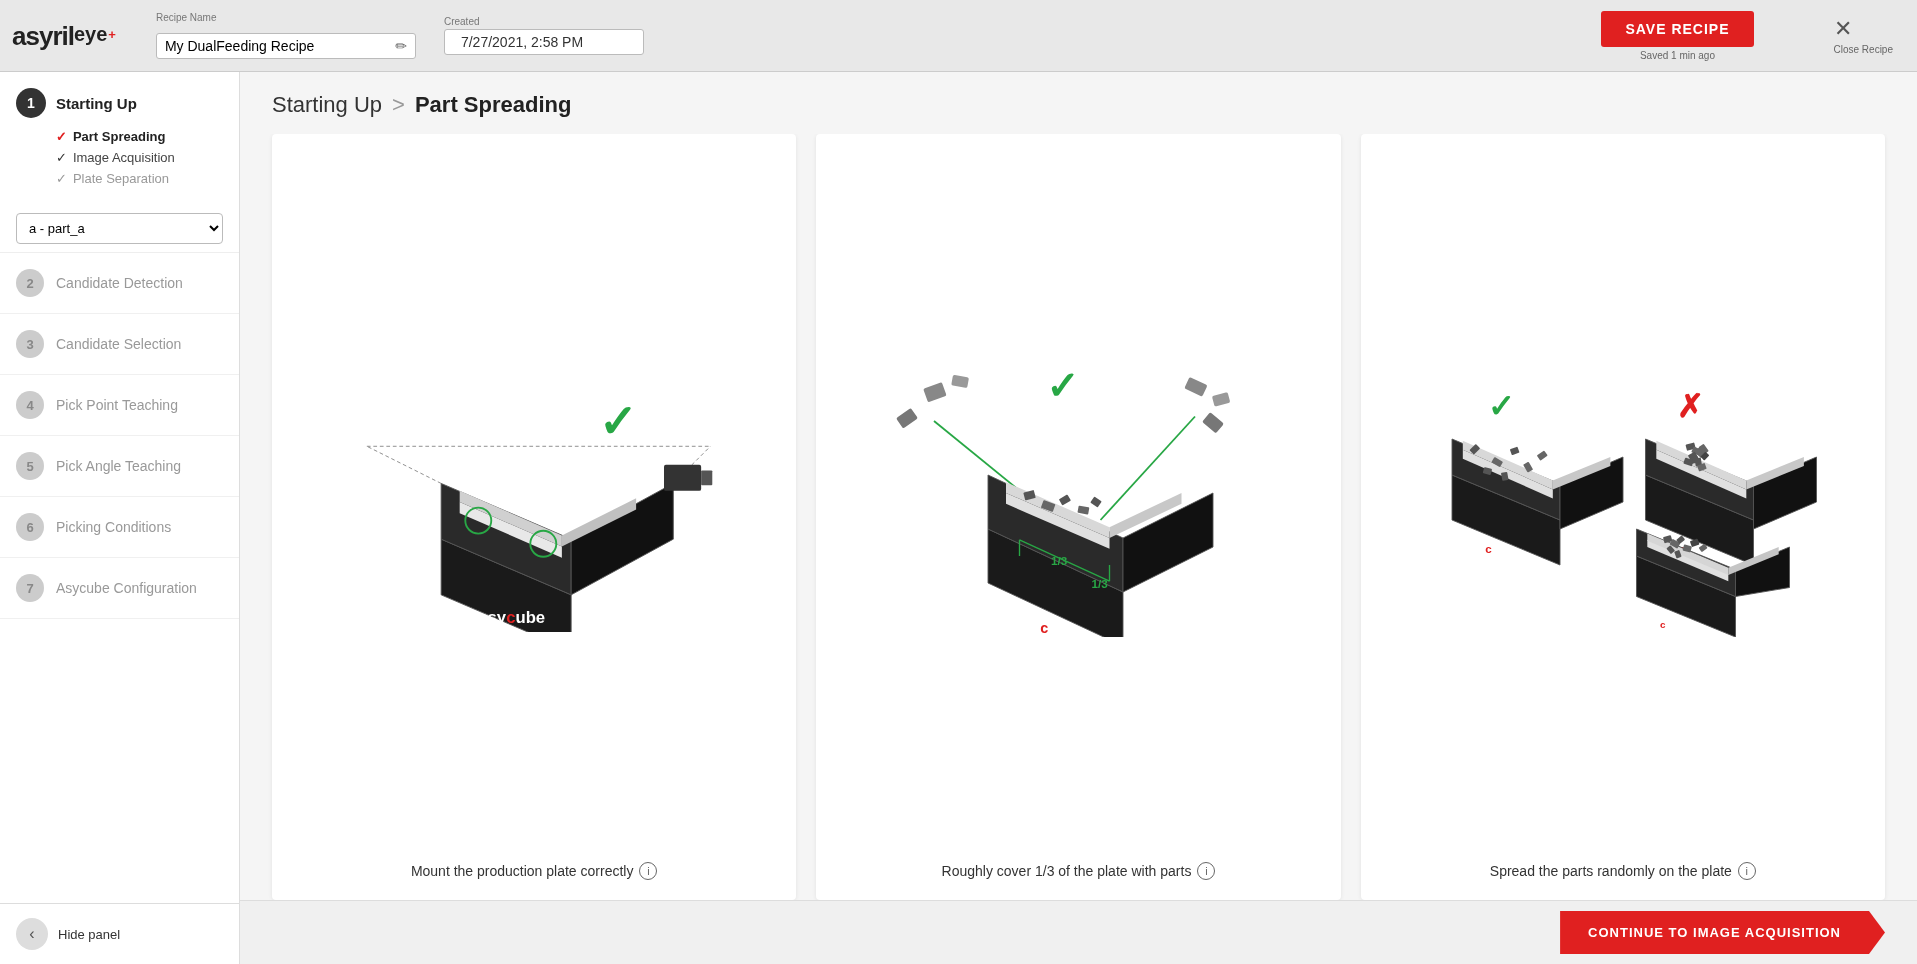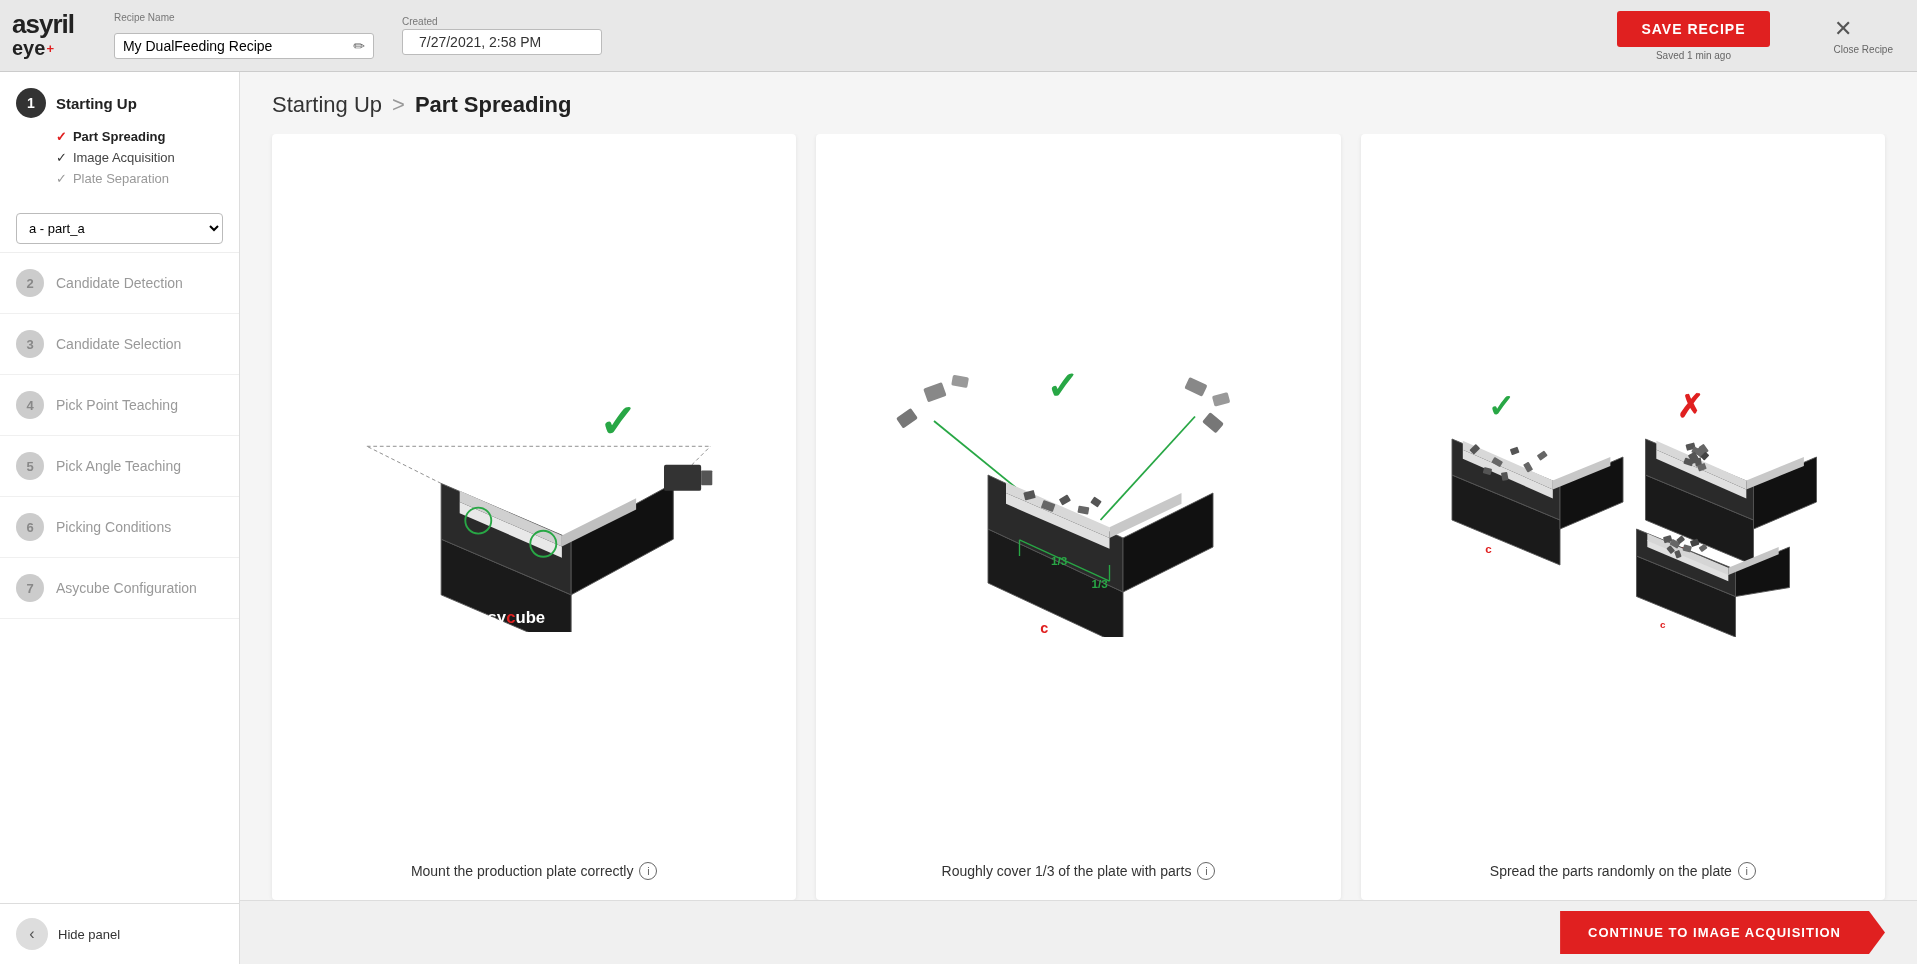--- a/index.html
+++ b/index.html
@@ -81,21 +81,21 @@
       letter-spacing: 1px;
       cursor: pointer;
       border-radius: 3px;
       margin-right: 0;
       text-transform: uppercase;
     }
     .save-recipe-wrap {
       display: flex;
       flex-direction: column;
       align-items: center;
-      margin-right: 4px;
+      margin-right: 20px;
     }
     .saved-text {
       font-size: 10px;
       color: #666;
       margin-top: 3px;
     }
     .close-btn {
       display: flex;
       flex-direction: column;
       align-items: center;
@@ -350,21 +350,21 @@
       text-transform: uppercase;
       clip-path: polygon(0 0, calc(100% - 16px) 0, 100% 50%, calc(100% - 16px) 100%, 0 100%);
       padding-right: 44px;
     }
   </style>
 </head>
 <body>
 
 <div class="header">
   <div class="logo-area">
-    <div style="display:flex; flex-direction:column; align-items:flex-start;">
+    <div style="display:flex; align-items:flex-start;">
       <span style="font-size:26px; font-weight:900; color:#222; letter-spacing:-1px; line-height:1;">asyril</span>
       <div style="display:flex; align-items:center;">
         <span style="font-size:20px; font-weight:bold; color:#222;">eye</span>
         <span style="font-size:13px; color:#e02020; font-weight:bold; vertical-align:super; margin-left:1px;">+</span>
       </div>
     </div>
   </div>
 
   <div class="recipe-name-field" style="margin-left:20px;gap:8px;">
     <span class="field-label">Recipe Name</span>

